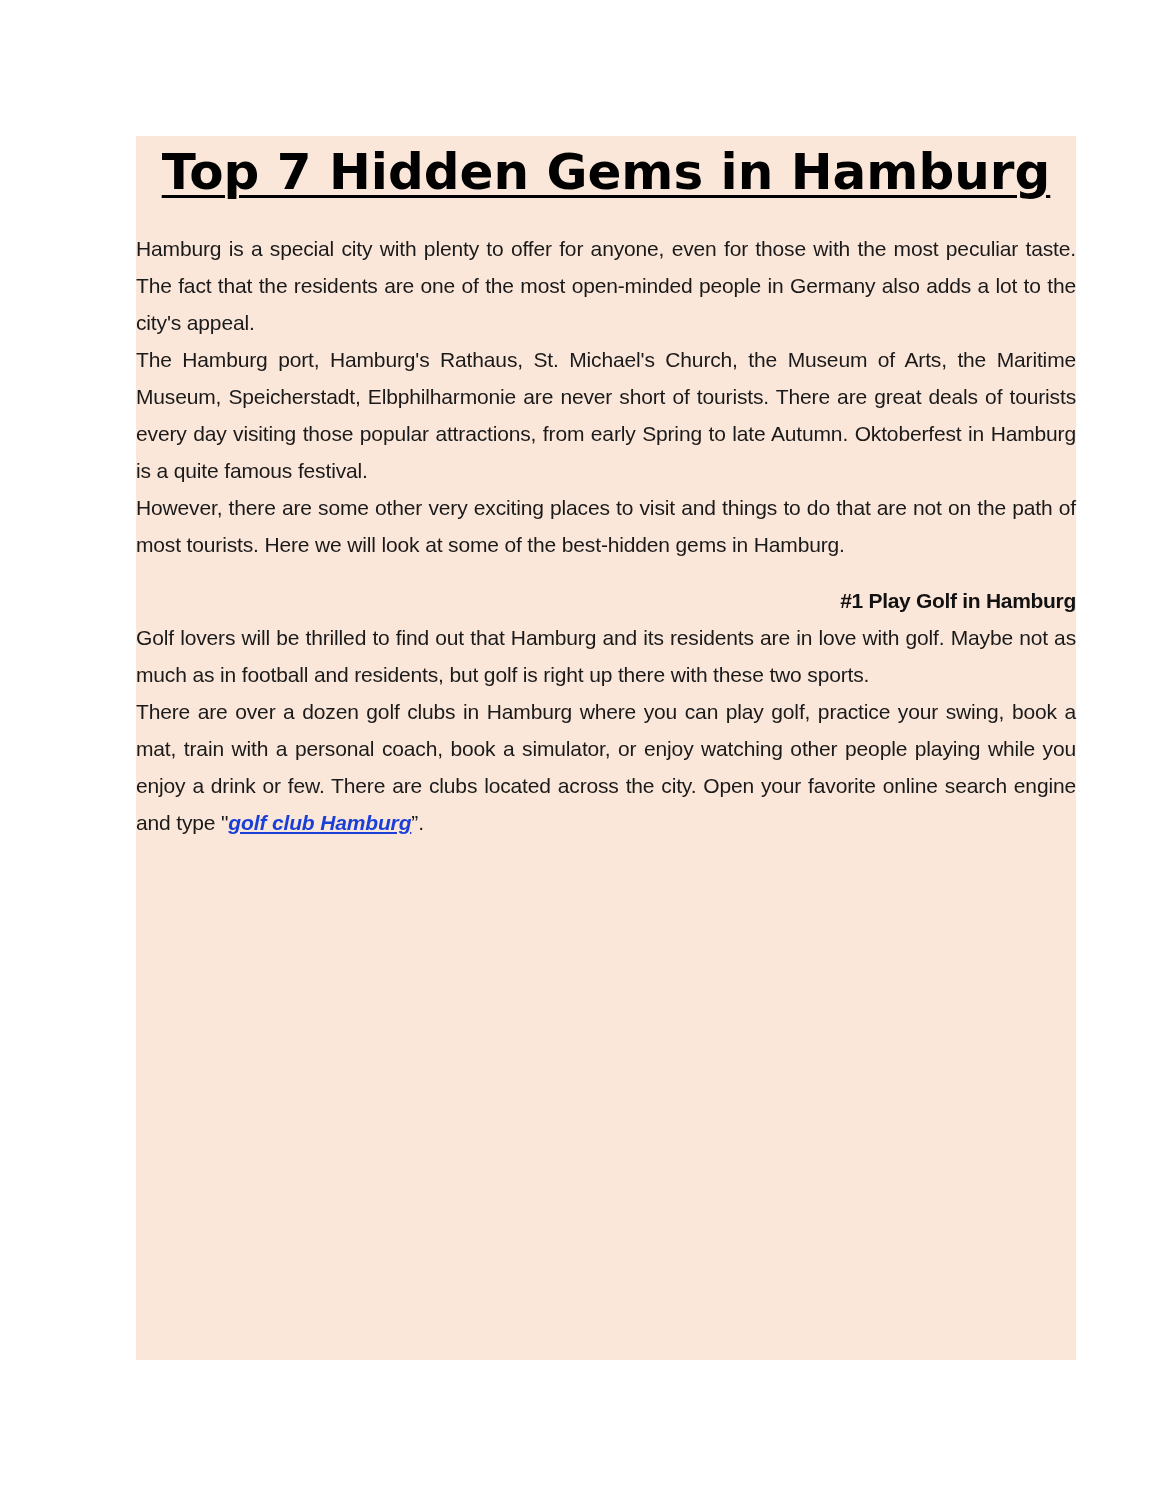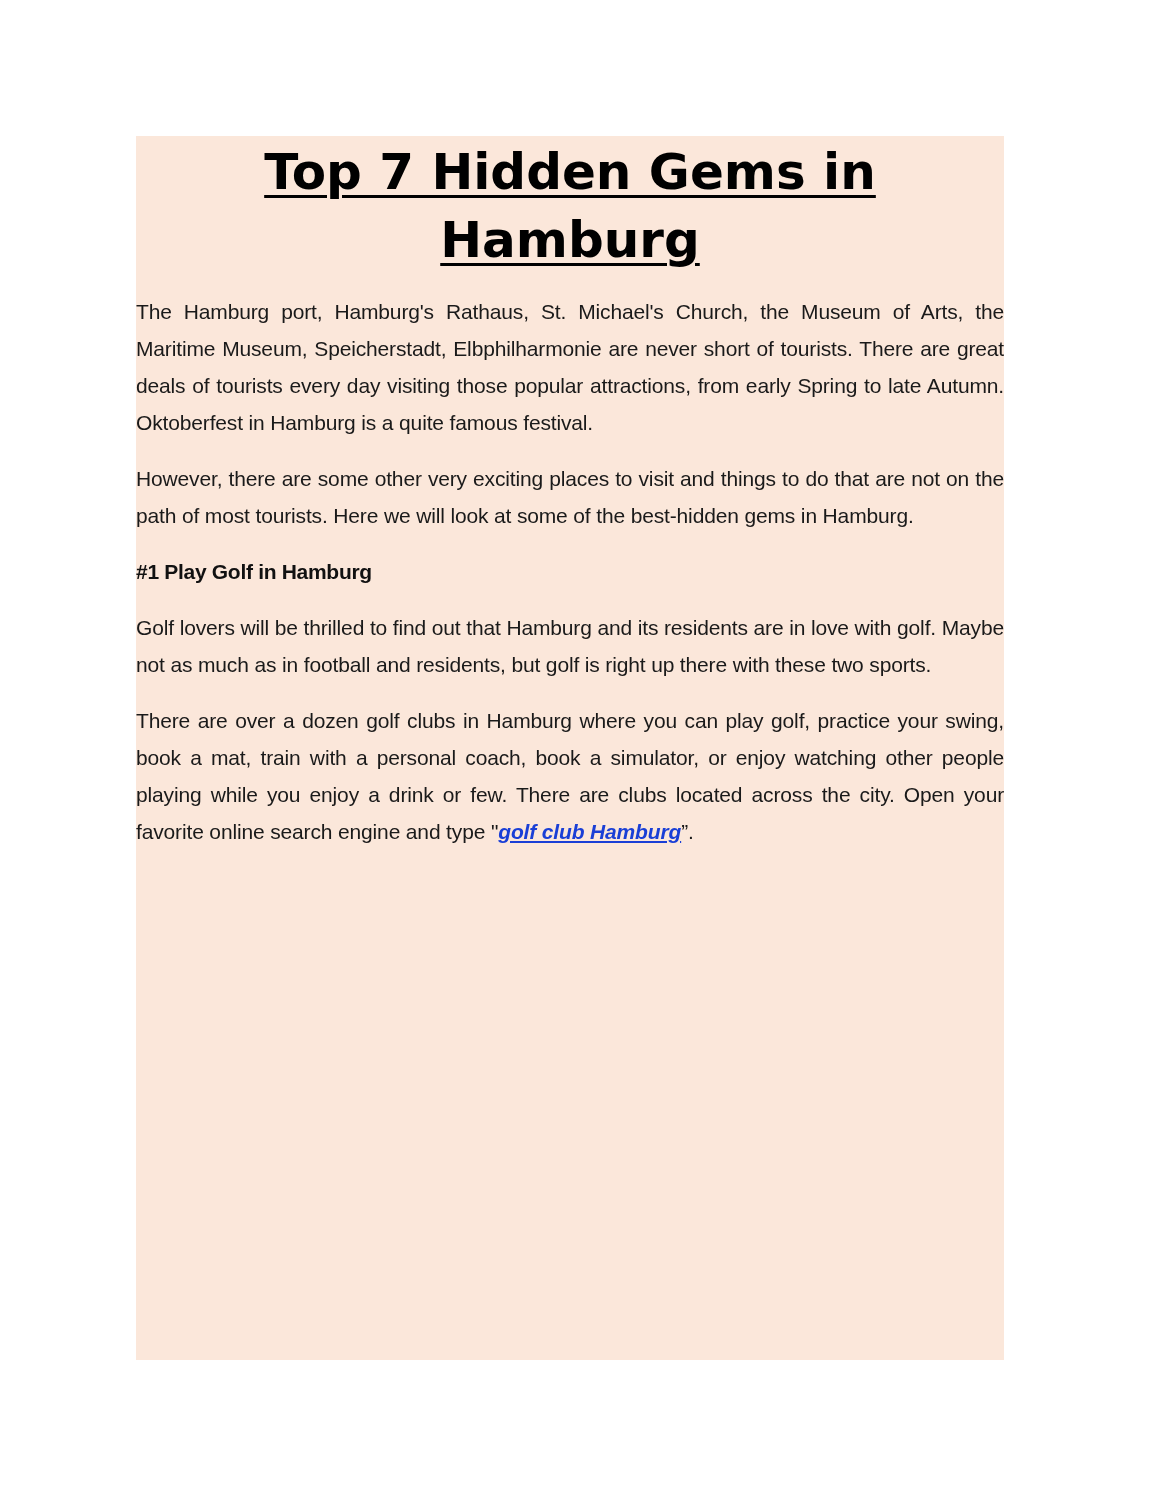--- a/index.html
+++ b/index.html
@@ -10,21 +10,21 @@
     body {
       width: 1156px;
       height: 1496px;
       position: relative;
       overflow: hidden;
     }
     .page {
       position: absolute;
       left: 136px;
       top: 136px;
-      width: 868px;
+      width: 940px;
       height: 1224px;
       background: #fbe7da;
     }
     .title {
       margin: 0;
       padding-top: 2px;
       font-family: "DejaVu Sans", sans-serif;
       font-weight: bold;
       font-size: 50px;
       line-height: 68px;
@@ -37,44 +37,46 @@
     .body-text {
       font-family: "Liberation Sans", sans-serif;
       font-size: 21px;
       line-height: 37px;
       color: #1a1a1a;
       text-align: justify;
       margin: 0;
       letter-spacing: -0.15px;
     }
     .p1 { margin-top: 24px; }
-    .para { margin-top: 19px; }
+    .para { }
     .heading {
       font-family: "Liberation Sans", sans-serif;
       font-size: 21px;
       font-weight: bold;
       line-height: 37px;
       margin: 19px 0 0 0;
       color: #111;
       letter-spacing: -0.3px;
+      text-align: right;
     }
     .link {
       color: #1a3fd6;
       font-weight: bold;
       text-decoration: underline;
       cursor: pointer;
       font-style: italic;
     }
   </style>
 </head>
 <body>
 
 <div class="page">
   <h1 class="title">Top 7 Hidden Gems in Hamburg</h1>
 
+  <p class="body-text p1">Hamburg is a special city with plenty to offer for anyone, even for those with the most peculiar taste. The fact that the residents are one of the most open-minded people in Germany also adds a lot to the city's appeal.</p>
   <p class="body-text para">The Hamburg port, Hamburg's Rathaus, St. Michael's Church, the Museum of Arts, the Maritime Museum, Speicherstadt, Elbphilharmonie are never short of tourists. There are great deals of tourists every day visiting those popular attractions, from early Spring to late Autumn. Oktoberfest in Hamburg is a quite famous festival.</p>
   <p class="body-text para">However, there are some other very exciting places to visit and things to do that are not on the path of most tourists. Here we will look at some of the best-hidden gems in Hamburg.</p>
 
   <h2 class="heading">#1 Play Golf in Hamburg</h2>
   <p class="body-text para">Golf lovers will be thrilled to find out that Hamburg and its residents are in love with golf. Maybe not as much as in football and residents, but golf is right up there with these two sports.</p>
   <p class="body-text para"><span>There are over a dozen golf clubs in Hamburg where you can play golf, practice your swing, book a mat, train with a personal coach, book a simulator, or enjoy watching other people playing while you enjoy a drink or few. There are clubs located across the city. Open your favorite online search engine and type "</span><a class="link">golf club Hamburg</a><span>”.</span></p>
 
 </div>
 
 </body></html>

